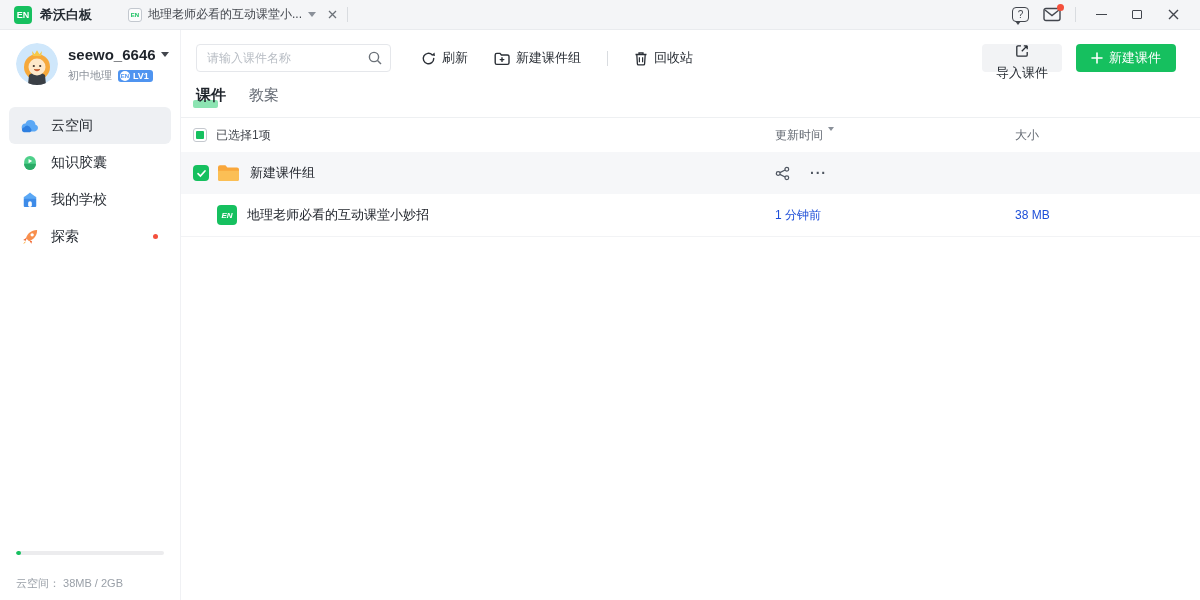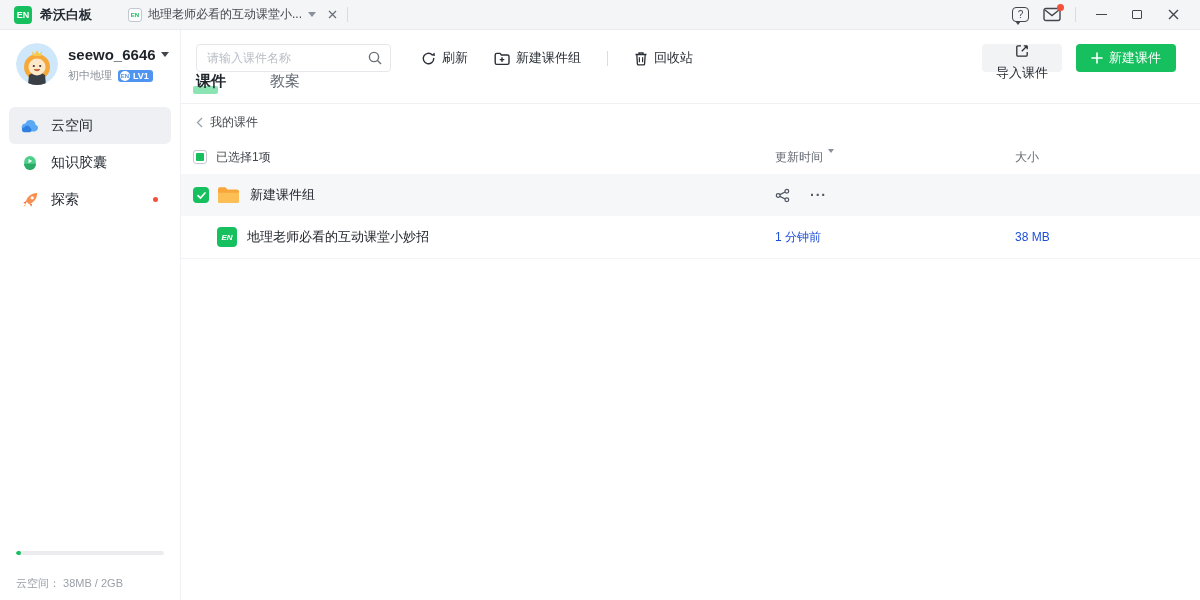--- a/index.html
+++ b/index.html
@@ -58,21 +58,21 @@
   .search-input { border:none; outline:none; flex:1; font-size:12px; color:#42464d; background:transparent; min-width:0; font-family:inherit; }
   .search-input::placeholder { color:#b8bdc4; }
   .tool-group { display:flex; align-items:center; margin-left:30px; gap:26px; }
   .tool-btn { display:flex; align-items:center; gap:6px; font-size:13px; color:#2a2f36; cursor:pointer; }
   .toolbar-spacer { flex:1; }
   .btn { height:28px; display:flex; align-items:center; gap:6px; border-radius:4px; font-size:13px; cursor:pointer; }
   .btn-import { background:#f2f3f5; color:#2a2f36; padding:0 14px; margin-right:14px;flex-direction:column; }
   .btn-create { background:#16c05f; color:#fff; padding:0 15px; }
 
   
-  .tabs { display:flex; align-items:flex-start; gap:44px; padding:0 15px; border-bottom:1px solid #eef0f2; flex:none; }
+  .tabs { display:flex; align-items:flex-start; gap:23px; padding:0 15px; margin-top:14px; border-bottom:1px solid #eef0f2; flex:none; }
   .tab-item { position:relative; padding-bottom:12px; font-size:15px; color:#646a73; cursor:pointer; }
   .tab-item.active { font-weight:bold; color:#1f242b; }
   .tab-label { position:relative; z-index:1; }
   .tab-marker { position:absolute; left:-3px; bottom:9px; width:25px; height:8px; background:#8ce4b2; border-radius:2px; z-index:0; }
 
   
   .breadcrumb { display:flex; align-items:center; gap:7px; height:36px; padding:0 15px; flex:none; }
   .bc-label { font-size:12px; color:#42464d; }
 
   
@@ -189,20 +189,30 @@
               <rect x="5" y="3.5" width="14" height="17" rx="7" fill="#4ed08a"></rect>
               <path d="M5 13 h14 v0.5 a7 7 0 0 1 -14 0 z" fill="#2bab67"></path>
               <polygon points="10.3,7.2 14.6,9.7 10.3,12.2" fill="#fff"></polygon>
             </svg>
           </span>
           <span>知识胶囊</span>
         </div>
         <div class="menu-item">
           <span class="menu-icon">
             <svg width="20" height="20" viewBox="0 0 24 24">
+              <path d="M12 3 q5.5 4.5 7.5 5.5 v3 h-15 v-3 q2-1 7.5-5.5 z" fill="#5ba8f5"></path>
+              <rect x="4.5" y="10.5" width="15" height="10" rx="1.2" fill="#3d8be8"></rect>
+              <rect x="9.8" y="13.5" width="4.4" height="7" rx="2.2" fill="#fff"></rect>
+            </svg>
+          </span>
+          <span>我的学校</span>
+        </div>
+        <div class="menu-item">
+          <span class="menu-icon">
+            <svg width="20" height="20" viewBox="0 0 24 24">
               <path d="M20.5 3.5 C14 3.2 8.8 7.6 7.2 13.4 L10.6 16.8 C16.4 15.2 20.8 10 20.5 3.5 Z" fill="#f88f4d"></path>
               <circle cx="14.6" cy="9.4" r="2" fill="#fff"></circle>
               <path d="M8 13 L3.8 15.6 L7 16.4 Z" fill="#f2662f"></path>
               <path d="M11 16 L13.6 20.2 L14.4 17 Z" fill="#f2662f"></path>
               <path d="M7.2 17 q-2.4 0.6 -3.4 3.4 q2.8-1 3.4-3.4 z" fill="#f9b44c"></path>
             </svg>
           </span>
           <span>探索</span>
           <span class="menu-dot"></span>
         </div>
@@ -288,28 +298,20 @@
       <div class="tabs">
         <div class="tab-item active">
           <span class="tab-marker"></span>
           <span class="tab-label">课件</span>
         </div>
         <div class="tab-item">
           <span class="tab-label">教案</span>
         </div>
       </div>
 
-      <div class="breadcrumb">
-        <span style="display:flex;">
-          <svg width="7" height="11" viewBox="0 0 7 11">
-              <path d="M6 1 L1.5 5.5 L6 10" fill="none" stroke="#9aa0a8" stroke-width="1.3"></path>
-            </svg>
-        </span>
-        <span class="bc-label">我的课件</span>
-      </div>
 
       <div class="row list-header">
         <div class="col-name">
           <span class="cb-ind"></span>
           <span class="hdr-text">已选择1项</span>
         </div>
         <div class="col-time">
           <span class="col-hdr">
             <span>更新时间</span>
             <span class="sort-caret"></span>

